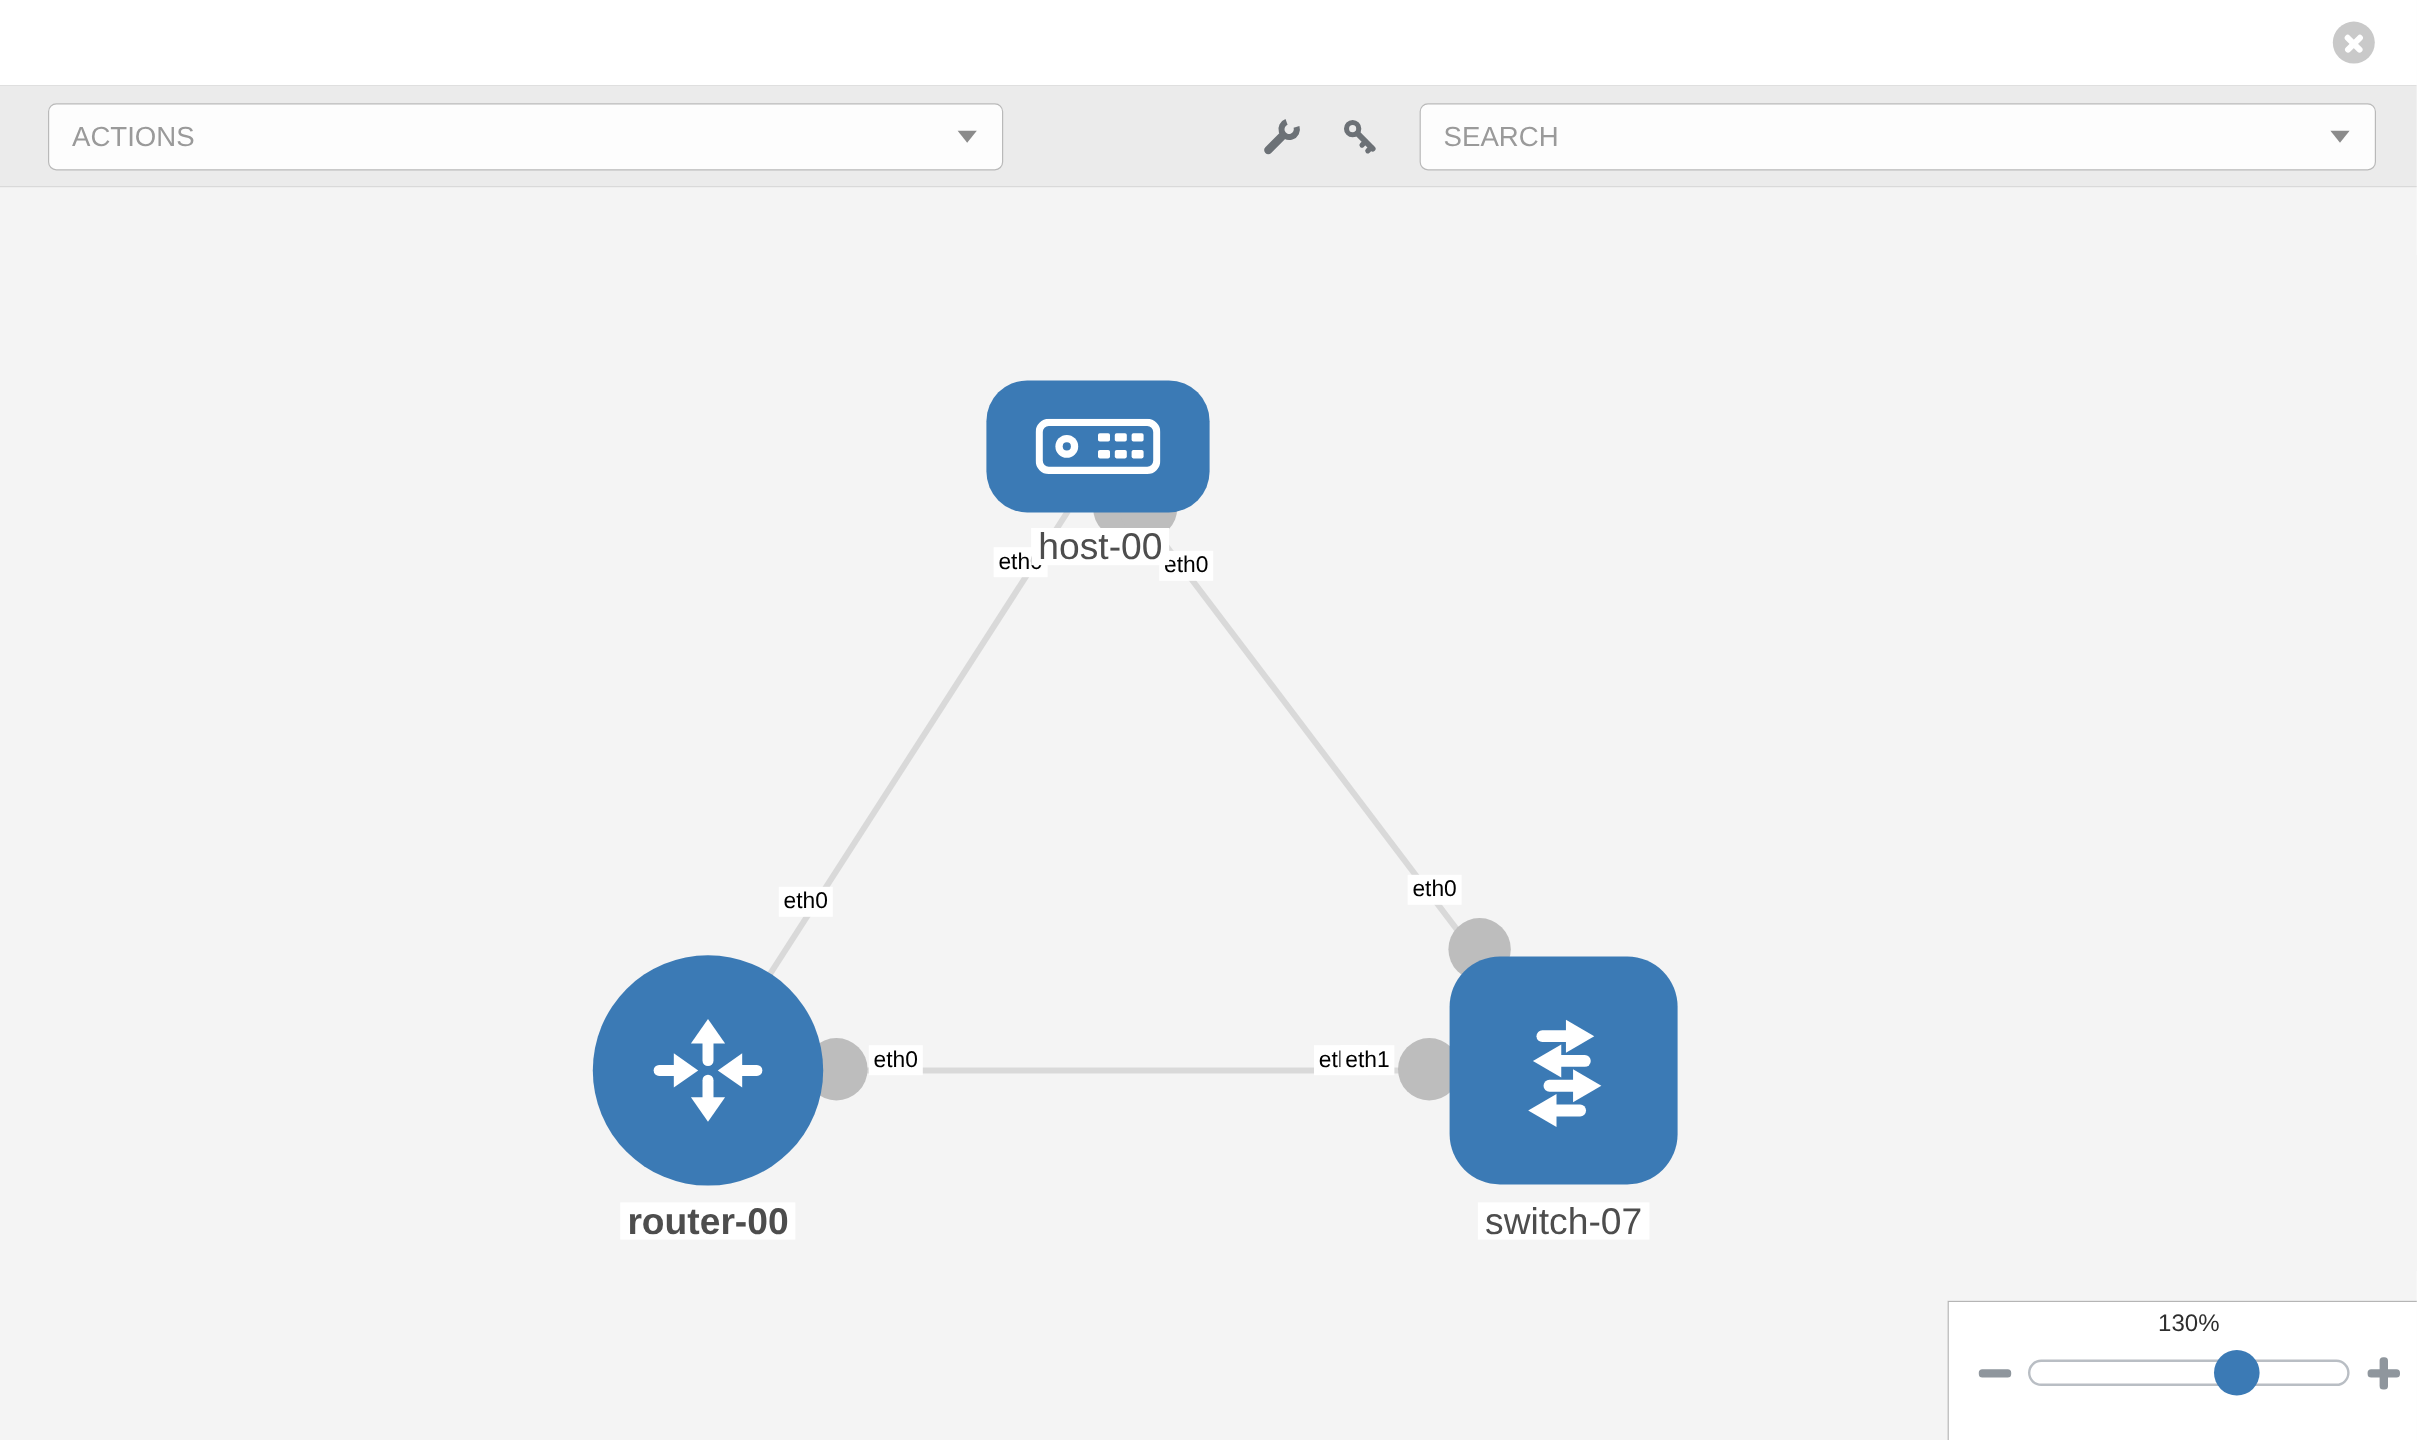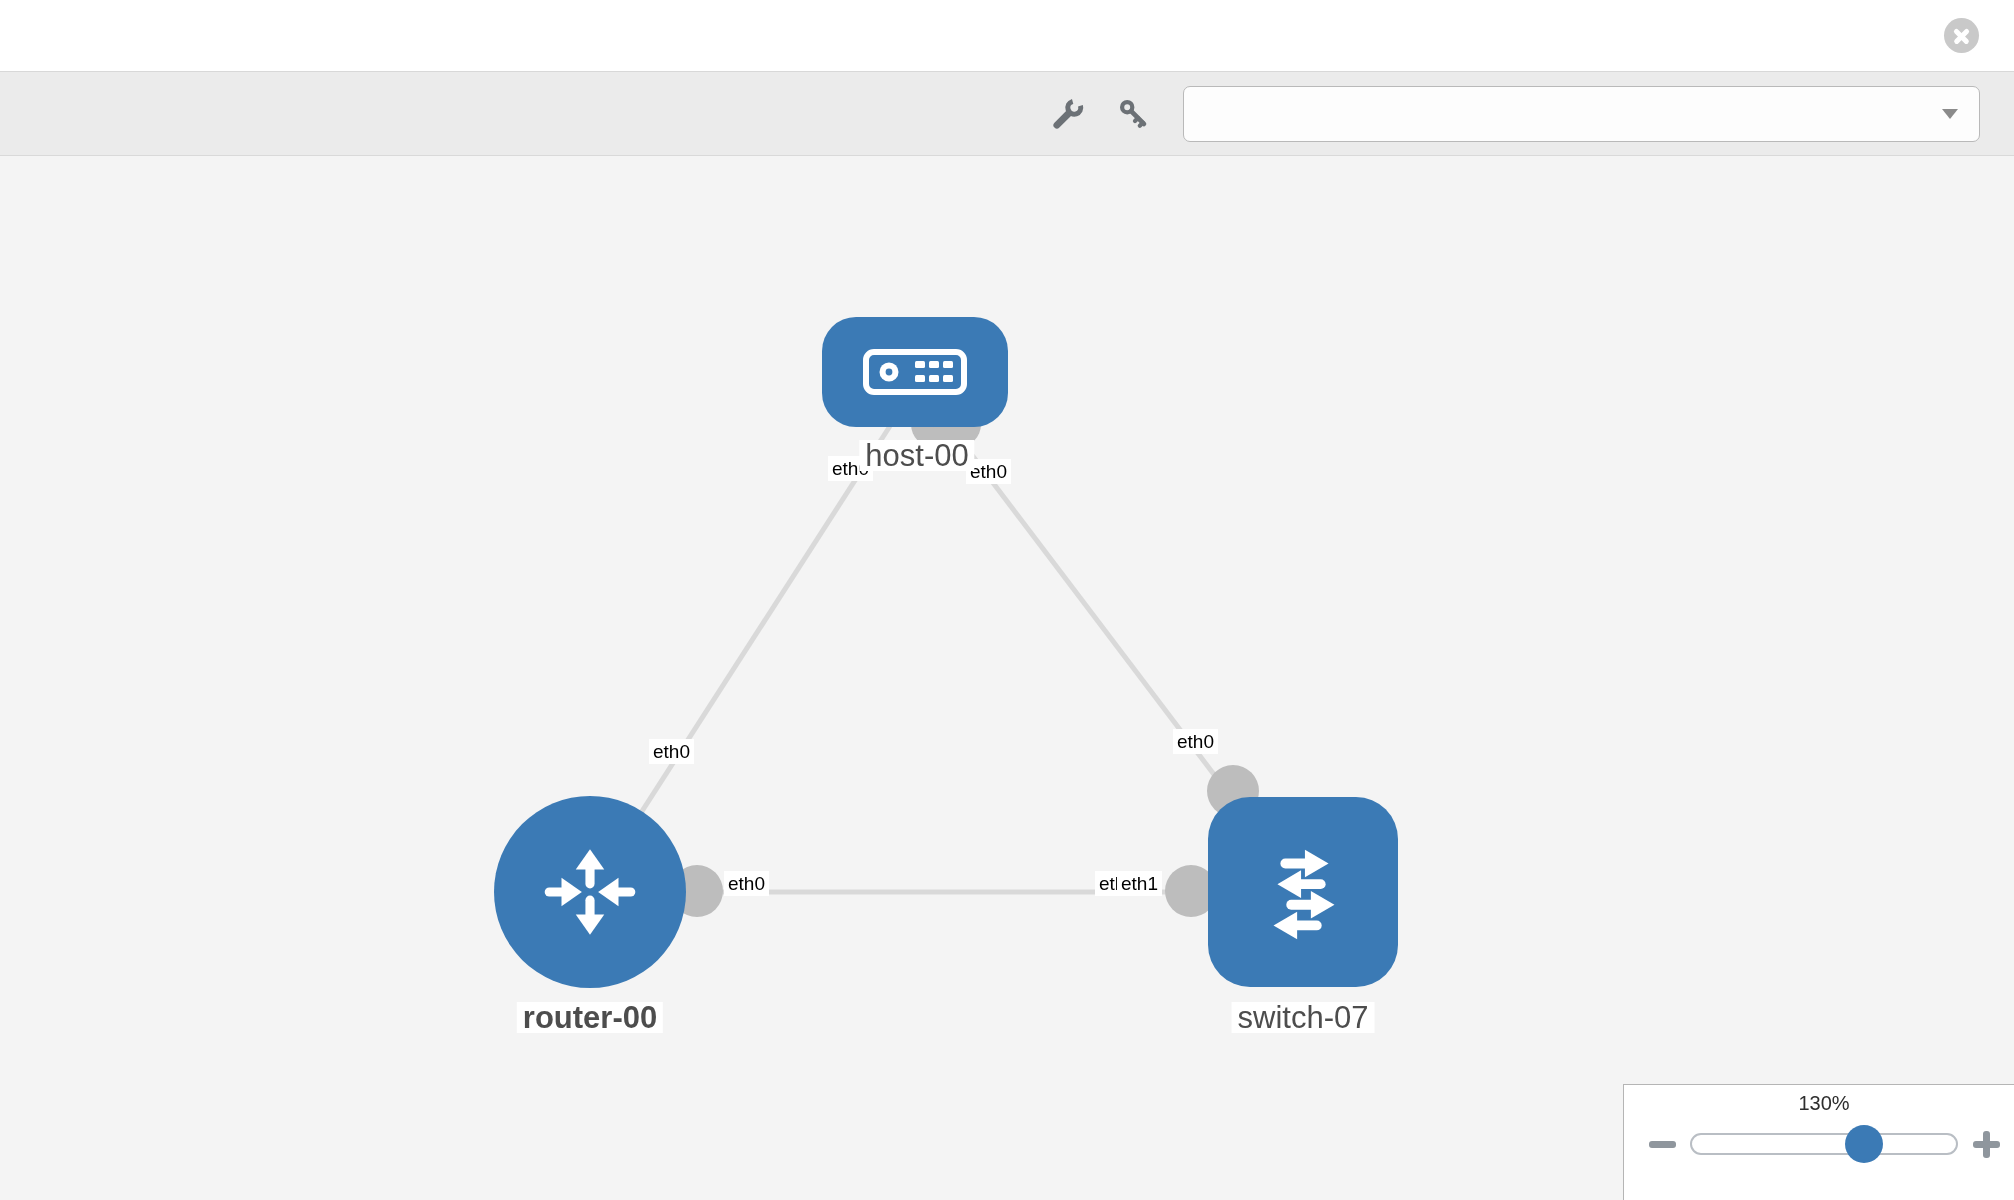--- a/index.html
+++ b/index.html
@@ -80,38 +80,43 @@
 
 <div class="header">
   <div class="close-btn">
     <span class="xbar a"></span>
     <span class="xbar b"></span>
   </div>
 </div>
 
 <div class="toolbar">
 
+  <div class="select-box actions-box">
+    <span class="select-label">ACTIONS</span>
+    <span class="caret"></span>
+  </div>
 
   <div class="tool-btn wrench">
     <svg width="36" height="36" viewBox="0 0 24 24">
       <circle cx="16.2" cy="7.8" r="4.3" fill="none" stroke="#6c7176" stroke-width="3.4" stroke-dasharray="20 7" transform="rotate(-18 16.2 7.8)"></circle>
       <line x1="4.6" y1="19.4" x2="12.2" y2="11.8" stroke="#6c7176" stroke-width="4.6" stroke-linecap="round"></line>
     </svg>
   </div>
 
   <div class="tool-btn key">
     <svg width="34" height="34" viewBox="0 0 24 24">
       <circle cx="7.2" cy="7.2" r="3.6" fill="none" stroke="#6c7176" stroke-width="3"></circle>
       <line x1="10" y1="10" x2="19" y2="19" stroke="#6c7176" stroke-width="3.4" stroke-linecap="round"></line>
       <line x1="14.8" y1="14.8" x2="12.7" y2="16.9" stroke="#6c7176" stroke-width="3" stroke-linecap="round"></line>
       <line x1="18.2" y1="18.2" x2="16.1" y2="20.3" stroke="#6c7176" stroke-width="3" stroke-linecap="round"></line>
     </svg>
   </div>
 
   <div class="select-box search-box">
+    <input class="search-input" type="text" placeholder="SEARCH" style="">
     <span class="caret"></span>
   </div>
 </div>
 
 <div class="canvas">
 
   <svg class="link-layer" viewBox="0 0 2014 1044" width="2014" height="1044">
     <line x1="890" y1="270" x2="590" y2="736" stroke="#d9d9d9" stroke-width="5"></line>
     <line x1="950" y1="270" x2="1303" y2="736" stroke="#d9d9d9" stroke-width="5"></line>
     <line x1="590" y1="736" x2="1303" y2="736" stroke="#d9d9d9" stroke-width="5"></line>

